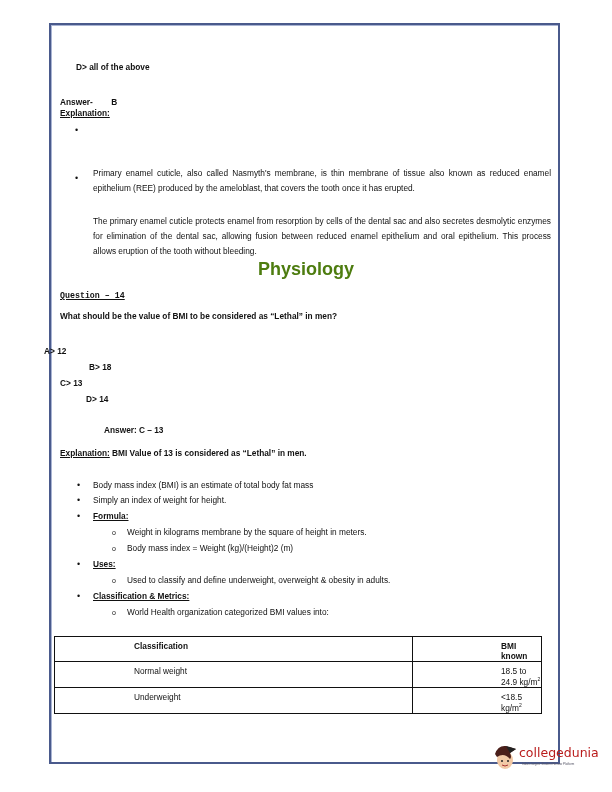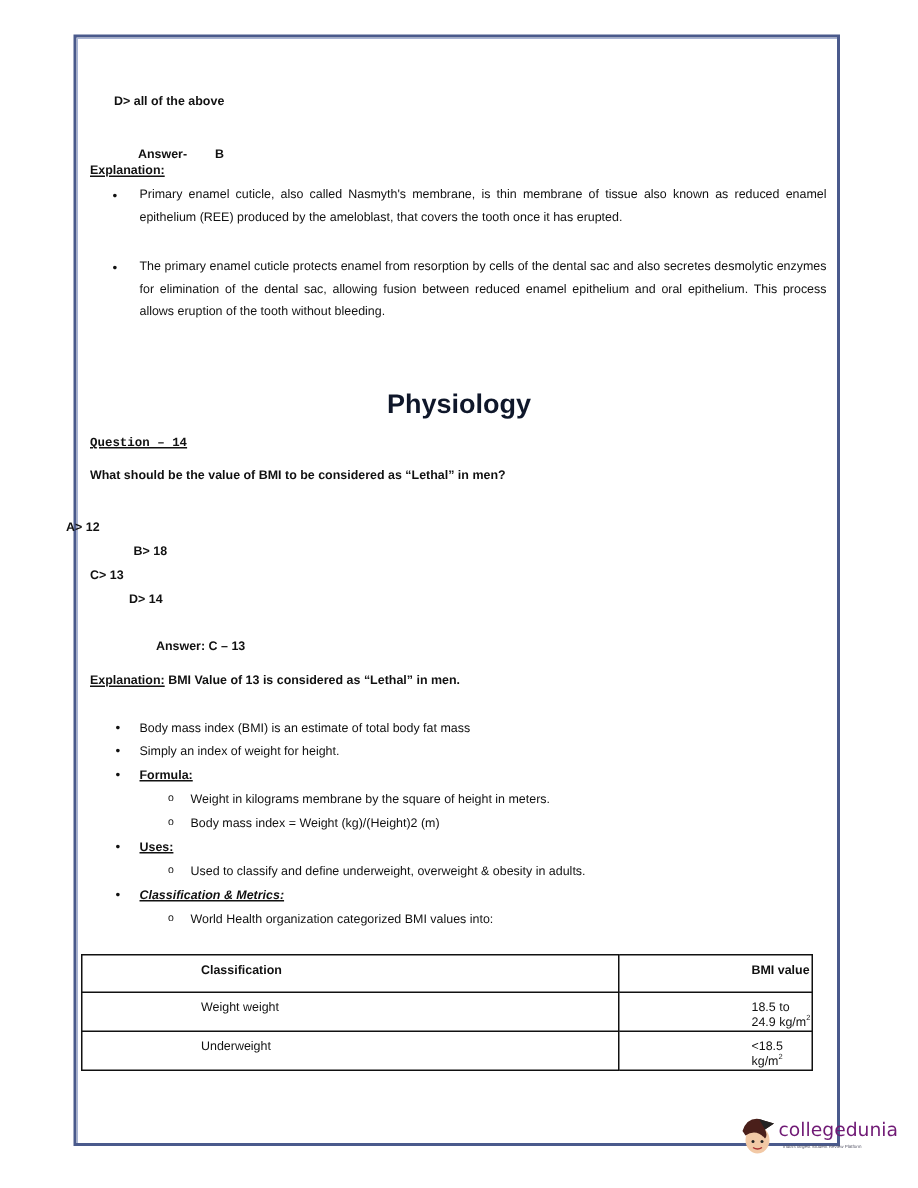--- a/index.html
+++ b/index.html
@@ -10,51 +10,51 @@
     .page-border {
       position: absolute; left: 49px; top: 23px; width: 511px; height: 741px;
       border: 2px solid #4a5a8c;
       box-shadow: inset 1px 1px 0 #a9b4d3;
       box-sizing: border-box;
     }
     .abs { position: absolute; }
     .txt { font-size: 8.3px; line-height: 11px; }
     .bold { font-weight: bold; }
     .u { text-decoration: underline; }
-    .para { left: 93px; width: 458px; text-align: justify; font-size: 8.3px; line-height: 15px; }
+    .para { left: 93px; width: 458px; text-align: justify; font-size: 8.3px; line-height: 15px; margin-top: 44px; }
     .bullet { position: absolute; font-size: 9px; line-height: 11px; }
     .sub-bullet { position: absolute; font-size: 7px; line-height: 11px; }
     .heading {
       left: 0; width: 612px; text-align: center;
-      color: #0f172a; font-size: 18px; font-weight: bold; top: 259px;
+      color: #4d7c0f; font-size: 18px; font-weight: bold; top: 259px;
     }
     table.bmi {
       position: absolute; left: 54px; top: 636px; width: 488px;
       border-collapse: collapse; font-size: 8.3px;
     }
     table.bmi td {
       border: 1px solid #111; vertical-align: top; padding: 4px 0 0 0;
     }
     table.bmi td.c1 { width: 278px; padding-left: 79px; }
     table.bmi td.c2 { padding-left: 88px; }
     table.bmi tr.hdr td { height: 20px; font-weight: bold; margin-left: 16px; }
     table.bmi tr.row td { height: 21px; }
     sup { font-size: 5px; }
     .logo { position: absolute; left: 492px; top: 745px; width: 120px; height: 30px; }
-    .logo-text { position: absolute; left: 27px; top: 0; font-size: 12.5px; color: #701a75; font-family: "DejaVu Sans", sans-serif; }
+    .logo-text { position: absolute; left: 27px; top: 0; font-size: 12.5px; color: #b91c1c; font-family: "DejaVu Sans", sans-serif; }
     .logo-tag { position: absolute; left: 30px; top: 17px; font-size: 3px; color: #556; white-space: nowrap; }
   </style>
 </head>
 <body>
 
 <div class="page-border"></div>
 
 <div class="abs txt bold" style="left:76px; top:62px;">D&gt; all of the above</div>
 
-<div class="abs txt bold" style="left:60px; top:97px;margin-left:32px;">
+<div class="abs txt bold" style="left:60px; top:97px;">
   <span>Answer-</span>
   <span style="display:inline-block; width:14px;"></span>
   <span>B</span>
 </div>
 <div class="abs txt bold u" style="left:60px; top:108px;">Explanation:</div>
 
 <span class="bullet" style="left:75px; top:125px;">•</span>
 <div class="abs para" style="top:122px;">Primary enamel cuticle, also called Nasmyth's membrane, is thin membrane of tissue also known as reduced enamel epithelium (REE) produced by the ameloblast, that covers the tooth once it has erupted.</div>
 
 <span class="bullet" style="left:75px; top:173px;">•</span>
@@ -91,33 +91,33 @@
 <span class="sub-bullet" style="left:112px; top:543px;">o</span>
 <div class="abs txt" style="left:127px; top:543px;">Body mass index = Weight (kg)/(Height)2 (m)</div>
 
 <span class="bullet" style="left:77px; top:559px;">•</span>
 <div class="abs txt bold u" style="left:93px; top:559px;">Uses:</div>
 
 <span class="sub-bullet" style="left:112px; top:575px;">o</span>
 <div class="abs txt" style="left:127px; top:575px;">Used to classify and define underweight, overweight &amp; obesity in adults.</div>
 
 <span class="bullet" style="left:77px; top:591px;">•</span>
-<div class="abs txt bold u" style="left:93px; top:591px;font-style:italic;">Classification &amp; Metrics:</div>
+<div class="abs txt bold u" style="left:93px; top:591px;">Classification &amp; Metrics:</div>
 
 <span class="sub-bullet" style="left:112px; top:607px;">o</span>
 <div class="abs txt" style="left:127px; top:607px;">World Health organization categorized BMI values into:</div>
 
 <table class="bmi">
   <tbody>
       <tr class="hdr">
     <td class="c1">Classification</td>
-    <td class="c2">BMI value</td>
+    <td class="c2">BMI known</td>
   </tr>
   <tr class="row">
-    <td class="c1">Weight weight</td>
+    <td class="c1">Normal weight</td>
     <td class="c2"><span>18.5 to 24.9 kg/m</span><sup>2</sup></td>
   </tr>
   <tr class="row">
     <td class="c1">Underweight</td>
     <td class="c2"><span>&lt;18.5 kg/m</span><sup>2</sup></td>
   </tr>
 </tbody>
   </table>
 
 <div class="logo">

